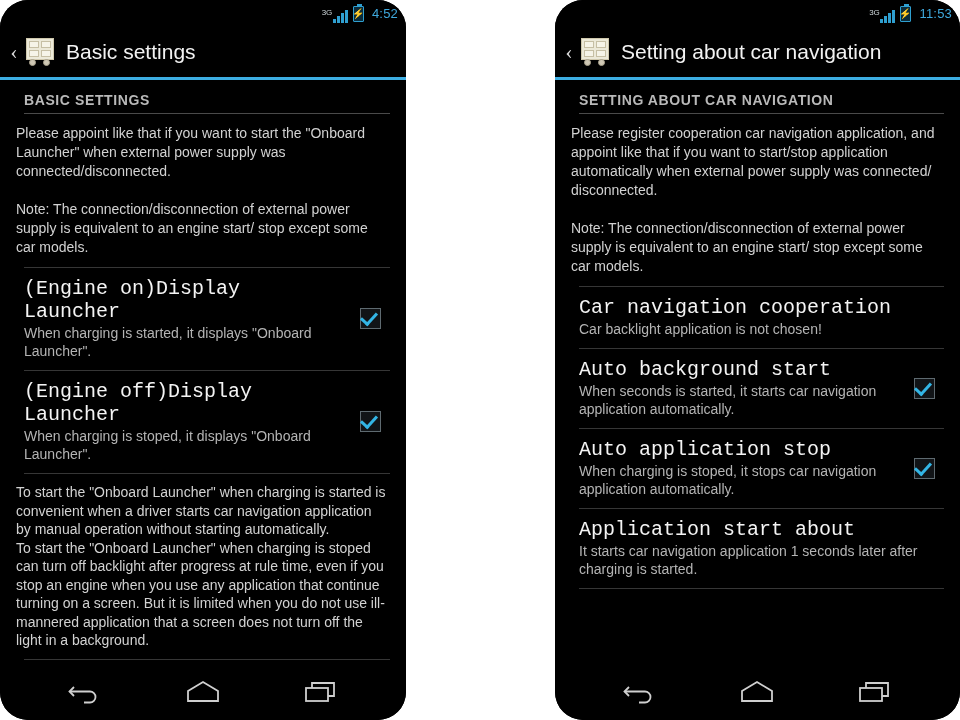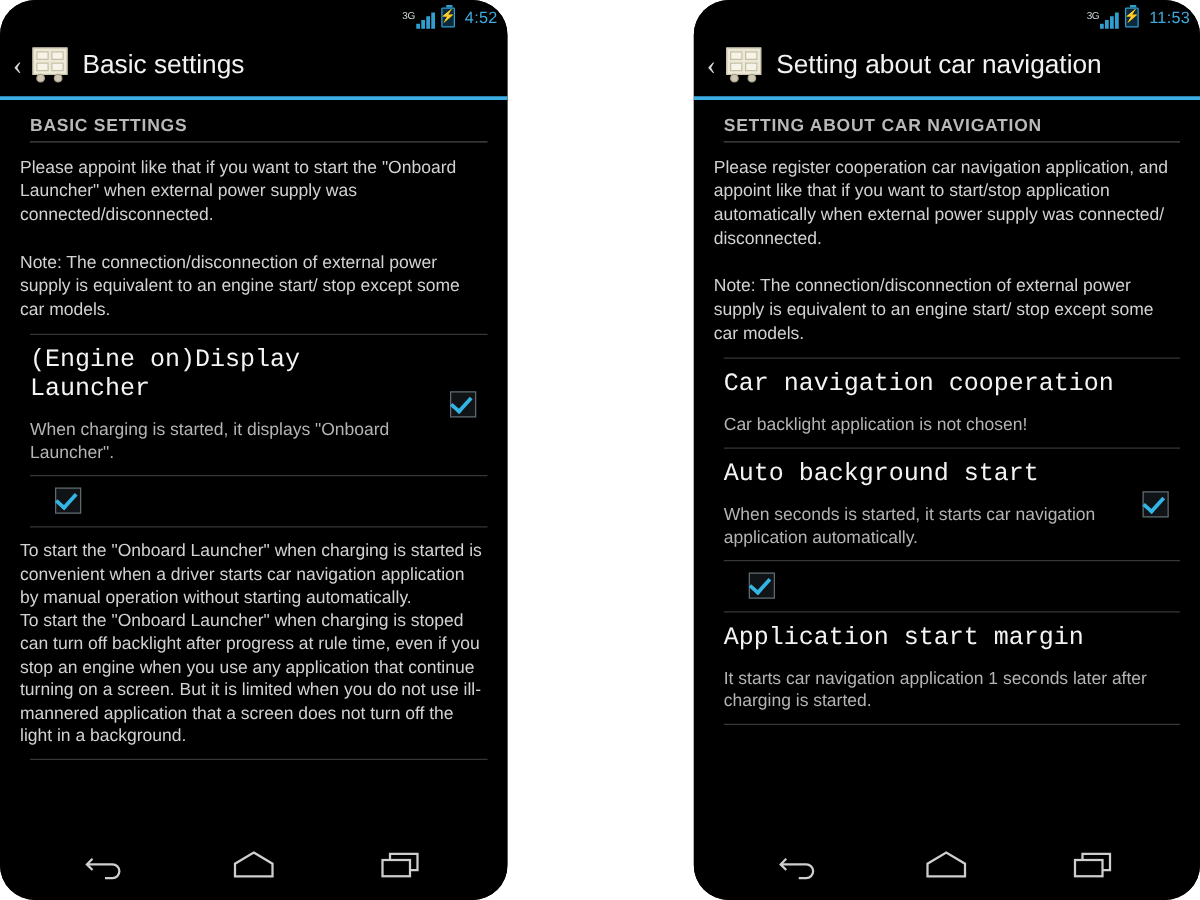--- a/index.html
+++ b/index.html
@@ -246,21 +246,21 @@
   .pref-title {
     font-size: 20px;
     line-height: 23px;
     color: #f4f4f4;
     font-family: Liberation Mono, monospace;
   }
   .pref-summary {
     font-size: 14px;
     line-height: 18px;
     color: #b4b4b4;
-    margin-top: 11px;
+    margin-top: 1px;
     white-space: pre-line;
   }
   .pref-widget {
     flex: 0 0 auto;
     margin-left: 10px;
     display: flex;
     align-items: center;
     justify-content: center;
     width: 40px;
   }
@@ -362,20 +362,24 @@
           <div class="pref-title">(Engine on)Display Launcher</div>
           <div class="pref-summary">When charging is started, it displays "Onboard Launcher".</div>
         </div>
         <div class="pref-widget">
           <div class="checkbox checked"></div>
         </div>
       </div>
       <div class="row-rule"></div>
 
       <div class="pref-row">
+        <div class="pref-texts">
+          <div class="pref-title">(Engine off)Display Launcher</div>
+          <div class="pref-summary">When charging is stoped, it displays "Onboard Launcher".</div>
+        </div>
         <div class="pref-widget">
           <div class="checkbox checked"></div>
         </div>
       </div>
       <div class="row-rule"></div>
 
       <div class="paragraph dense">To start the "Onboard Launcher" when charging is started is convenient when a driver starts car navigation application by manual operation without starting automatically.
 To start the "Onboard Launcher" when charging is stoped can turn off backlight after progress at rule time, even if you stop an engine when you use any application that continue turning on a screen. But it is limited when you do not use ill-mannered application that a screen does not turn off the light in a background.</div>
       <div class="row-rule"></div>
 
@@ -461,29 +465,33 @@
           <div class="pref-title">Auto background start</div>
           <div class="pref-summary">When seconds is started, it starts car navigation application automatically.</div>
         </div>
         <div class="pref-widget">
           <div class="checkbox checked"></div>
         </div>
       </div>
       <div class="row-rule"></div>
 
       <div class="pref-row">
+        <div class="pref-texts">
+          <div class="pref-title">Auto application stop</div>
+          <div class="pref-summary">When charging is stoped, it stops car navigation application automatically.</div>
+        </div>
         <div class="pref-widget">
           <div class="checkbox checked"></div>
         </div>
       </div>
       <div class="row-rule"></div>
 
       <div class="pref-row">
         <div class="pref-texts">
-          <div class="pref-title">Application start margin</div>
+          <div class="pref-title">Application start about</div>
           <div class="pref-summary">It starts car navigation application 1 seconds later after charging is started.</div>
         </div>
       </div>
       <div class="row-rule"></div>
 
       <div class="spacer-fill"></div>
     </div>
 
     <div class="navbar">
       <div class="navbtn">

